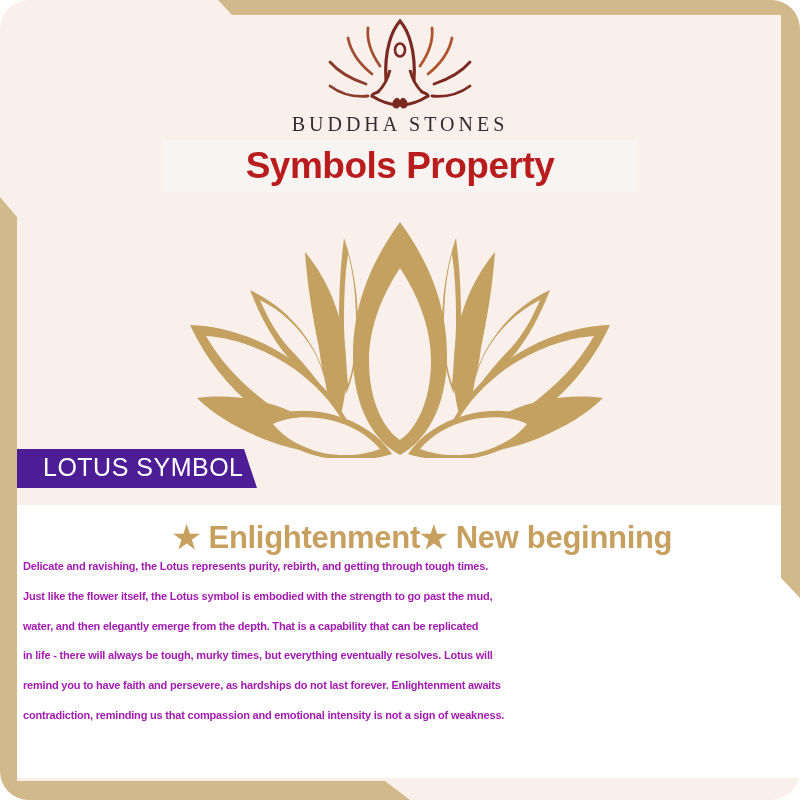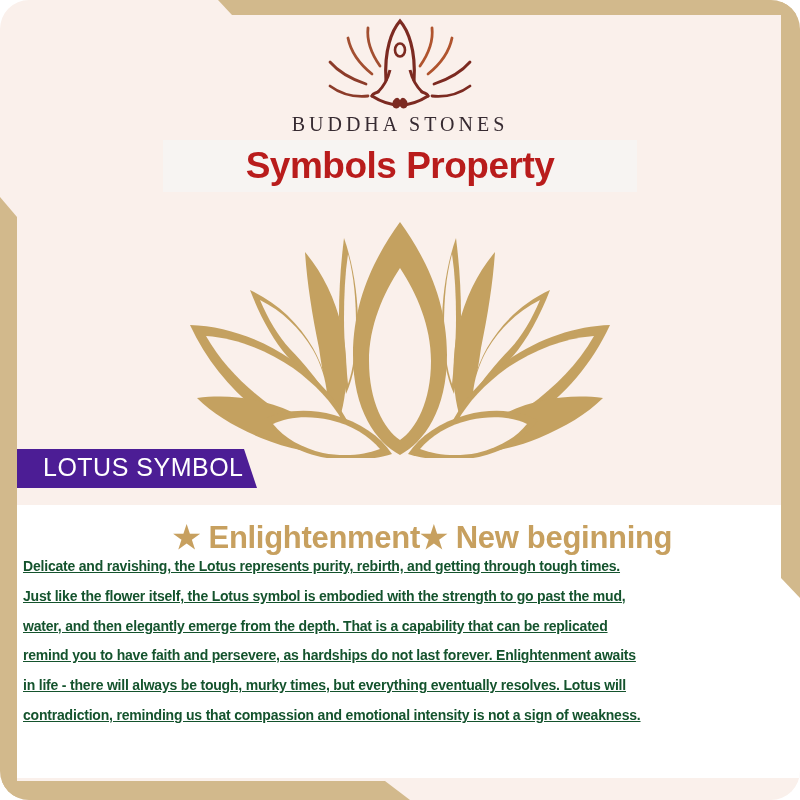--- a/index.html
+++ b/index.html
@@ -48,23 +48,22 @@
   .content-box {
     position:absolute; left:17px; top:505px; width:783px; height:273px;
     background:#ffffff; z-index:2; overflow:hidden;
   }
   .content-heading {
     position:absolute; left:0; top:14px; width:100%; text-align:center;
     font-size:31px; font-weight:bold; color:#c7a05f; letter-spacing:-0.3px;padding-left:14px;
   }
   .paragraph {
     position:absolute; left:6px; top:47px; width:772px;
-    color:#14532d; font-size:14px; font-weight:bold; letter-spacing:-0.2px;
+    color:#a21caf; font-size:11px; font-weight:bold; letter-spacing:-0.2px;
     line-height:29.8px;
-    text-decoration:underline;
   }
   .paragraph .line { white-space:nowrap; }
 </style>
 </head>
 <body>
 
 <div class="page">
 
   <svg class="logo" viewBox="0 0 156 96" fill="none">
     <defs>
@@ -129,22 +128,22 @@
   <div class="section-banner">
     <div class="label">LOTUS SYMBOL</div>
   </div>
 
   <div class="content-box">
     <div class="content-heading">★ Enlightenment★ New beginning</div>
     <div class="paragraph">
       <div class="line">Delicate and ravishing, the Lotus represents purity, rebirth, and getting through tough times.</div>
       <div class="line">Just like the flower itself, the Lotus symbol is embodied with the strength to go past the mud,</div>
       <div class="line">water, and then elegantly emerge from the depth. That is a capability that can be replicated</div>
+      <div class="line">in life - there will always be tough, murky times, but everything eventually resolves. Lotus will</div>
       <div class="line">remind you to have faith and persevere, as hardships do not last forever. Enlightenment awaits</div>
-      <div class="line">in life - there will always be tough, murky times, but everything eventually resolves. Lotus will</div>
       <div class="line">contradiction, reminding us that compassion and emotional intensity is not a sign of weakness.</div>
     </div>
   </div>
 
   <div class="frame frame-top"></div>
   <div class="frame frame-right"></div>
   <div class="frame frame-left"></div>
   <div class="frame frame-bottom"></div>
 
 </div>

